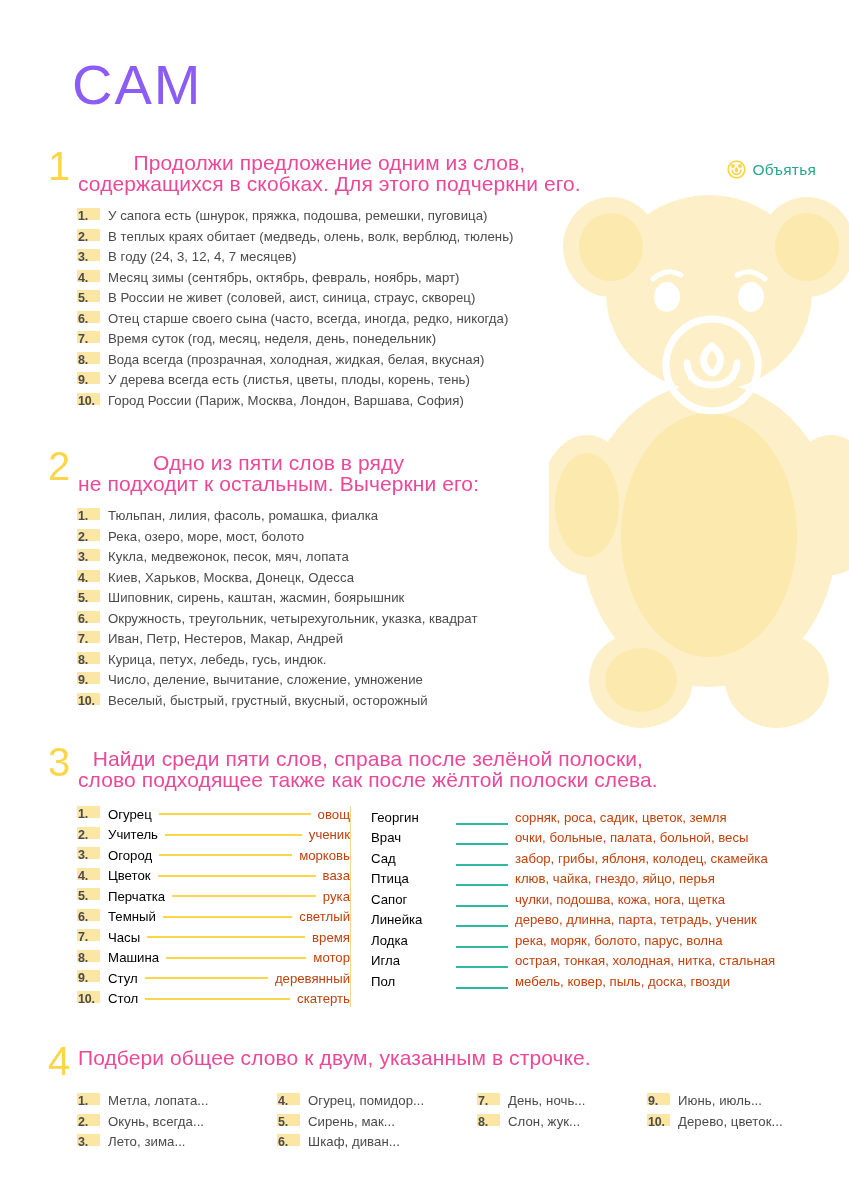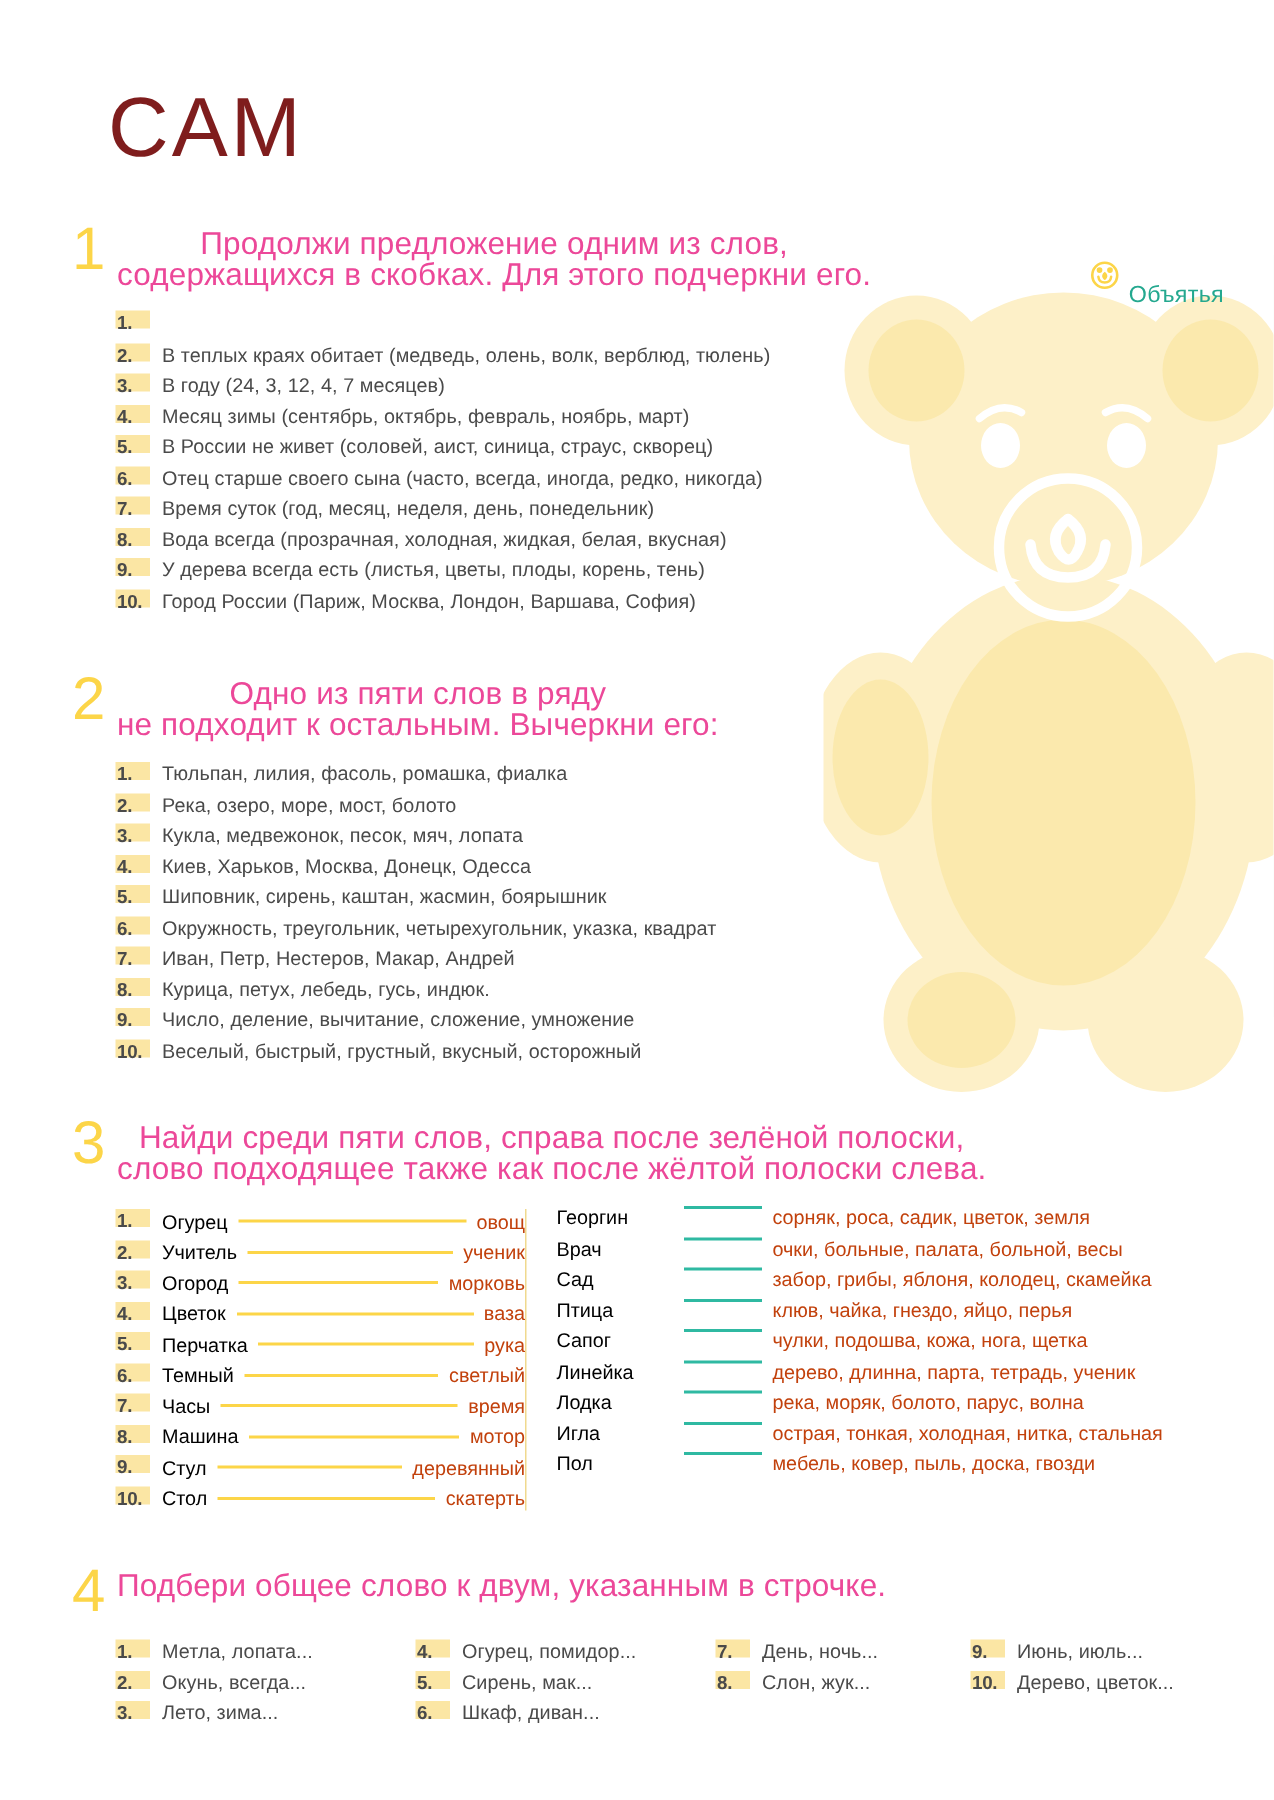--- a/index.html
+++ b/index.html
@@ -31,40 +31,39 @@
     z-index: 0;
   }
 
   
   .logo {
     position: absolute;
     left: 72px;
     top: 52px;
     font-size: 56px;
     letter-spacing: 2px;
-    color: #7f1d1d;
+    color: #8b5cf6;
     font-weight: 400;
     z-index: 3;
   }
 
   .badge {
     position: absolute;
     right: 33px;
     top: 160px;
     display: flex;
     align-items: center;
     gap: 7px;
     z-index: 3;
   }
   .badge-icon { width: 19px; height: 19px; flex: 0 0 auto; }
   .badge-text {
     font-size: 15.5px;
     color: #24a88f;
     letter-spacing: .2px;
-    margin-top: 28px;
   }
 
   
   .section { position: absolute; left: 48px; z-index: 2; }
 
   .sec-head { display: flex; align-items: flex-start; }
   .sec-num {
     width: 30px;
     flex: 0 0 30px;
     font-size: 40px;
@@ -144,21 +143,21 @@
     margin: 0 7px;
     background: #fcd548;
   }
   .lead.teal { background: #2fb9a2; }
   .pair-b {
     font-size: 13.2px;
     color: #c2410c;
     white-space: nowrap;
   }
 
-  .rpair { display: flex; align-items: flex-start; height: 20.5px; }
+  .rpair { display: flex; align-items: flex-end; height: 20.5px; }
   .rpair .pair-a { flex: 0 0 78px; }
   .rpair .lead { flex: 0 0 auto; width: 0; }
 
   
   .grid4 {
     margin-top: 14px;
     padding-left: 30px;
     display: flex;
   }
   .g4col { flex: 0 0 auto; }
@@ -220,20 +219,21 @@
 
   <div class="section" style="top:152px;">
     <div class="sec-head">
       <div class="sec-num">1</div>
       <div class="sec-title">Продолжи предложение одним из слов,
 содержащихся в скобках. Для этого подчеркни его.</div>
     </div>
     <div class="items">
       <div class="item">
           <div class="num"><span>1.</span></div>
+          <div class="txt">У сапога есть (шнурок, пряжка, подошва, ремешки, пуговица)</div>
         </div>
       <div class="item">
           <div class="num"><span>2.</span></div>
           <div class="txt">В теплых краях обитает (медведь, олень, волк, верблюд, тюлень)</div>
         </div>
       <div class="item">
           <div class="num"><span>3.</span></div>
           <div class="txt">В году (24, 3, 12, 4, 7 месяцев)</div>
         </div>
       <div class="item">

